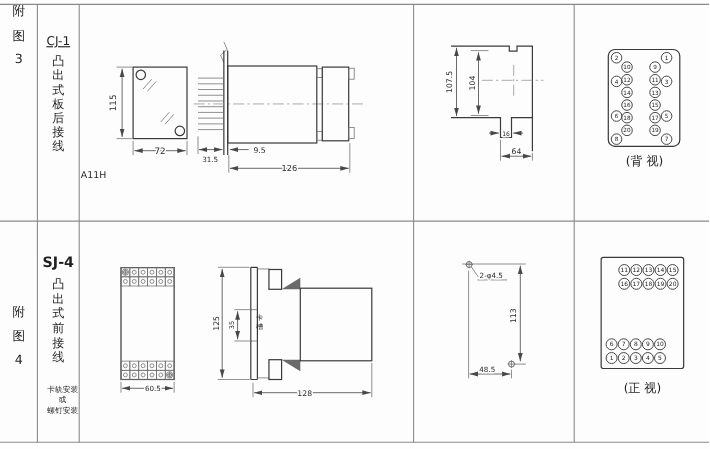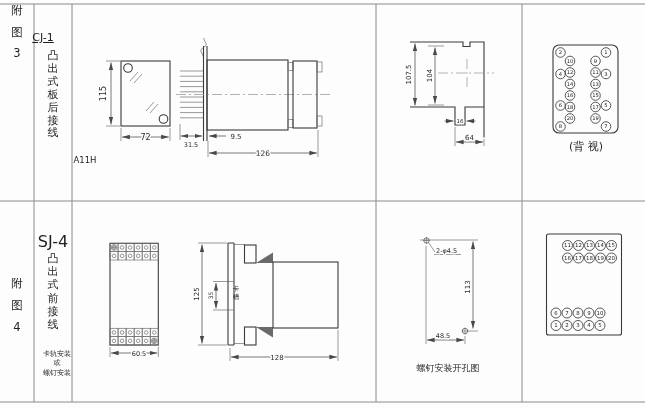--- a/index.html
+++ b/index.html
@@ -270,40 +270,40 @@
           <text x="589" y="327.498" font-size="5.4" text-anchor="middle" class="tn">4</text>
           <circle cx="600" cy="325.5" r="5" class="tc"></circle>
           <text x="600" y="327.498" font-size="5.4" text-anchor="middle" class="tn">5</text>
         </g>
     </g>
   </svg>
 
   <div class="txt" style="left:0;top:64;width:34px;font-size:11.5px;line-height:21.5px;">附
 图
 3</div>
-  <div class="txt" style="left:24px;top:31px;width:38px;font-size:11px;text-decoration:underline;">CJ-1</div>
+  <div class="txt" style="left:34px;top:31px;width:38px;font-size:11px;text-decoration:underline;">CJ-1</div>
   <div class="txt" style="left:34px;top:50px;width:38px;font-size:11px;line-height:12.9px;">凸
 出
 式
 板
 后
 接
 线</div>
   <div class="txt" style="left:34px;top:155px;width:38px;font-size:8.5px;padding-left:32px;">A11H</div>
   <div class="txt" style="left:552px;top:139px;width:68px;font-size:11px;">(背 视)</div>
 
   <div class="txt" style="left:0;top:272px;width:34px;font-size:11.5px;line-height:22px;">附
 图
 4</div>
-  <div class="txt" style="left:34px;top:232px;width:38px;font-size:16px;">SJ-4</div>
+  <div class="txt" style="left:34px;top:232px;width:38px;font-size:13px;font-weight:bold;">SJ-4</div>
   <div class="txt" style="left:34px;top:252px;width:38px;font-size:11px;line-height:13.2px;">凸
 出
 式
 前
 接
 线</div>
   <div class="txt" style="left:38px;top:350px;width:38px;font-size:7px;line-height:9.3px;">卡轨安装
 或
 螺钉安装</div>
   <div class="txt" style="left:231px;top:286px;width:10px;font-size:6.5px;line-height:7.6px;">卡
 槽</div>
-  <div class="txt" style="left:400px;top:362px;width:96px;font-size:9px;">螺钉安装开孔图</div>
+  <div class="txt" style="left:548px;top:345px;width:72px;font-size:11px;">(正 视)</div>
 </div>
 
 </body></html>

